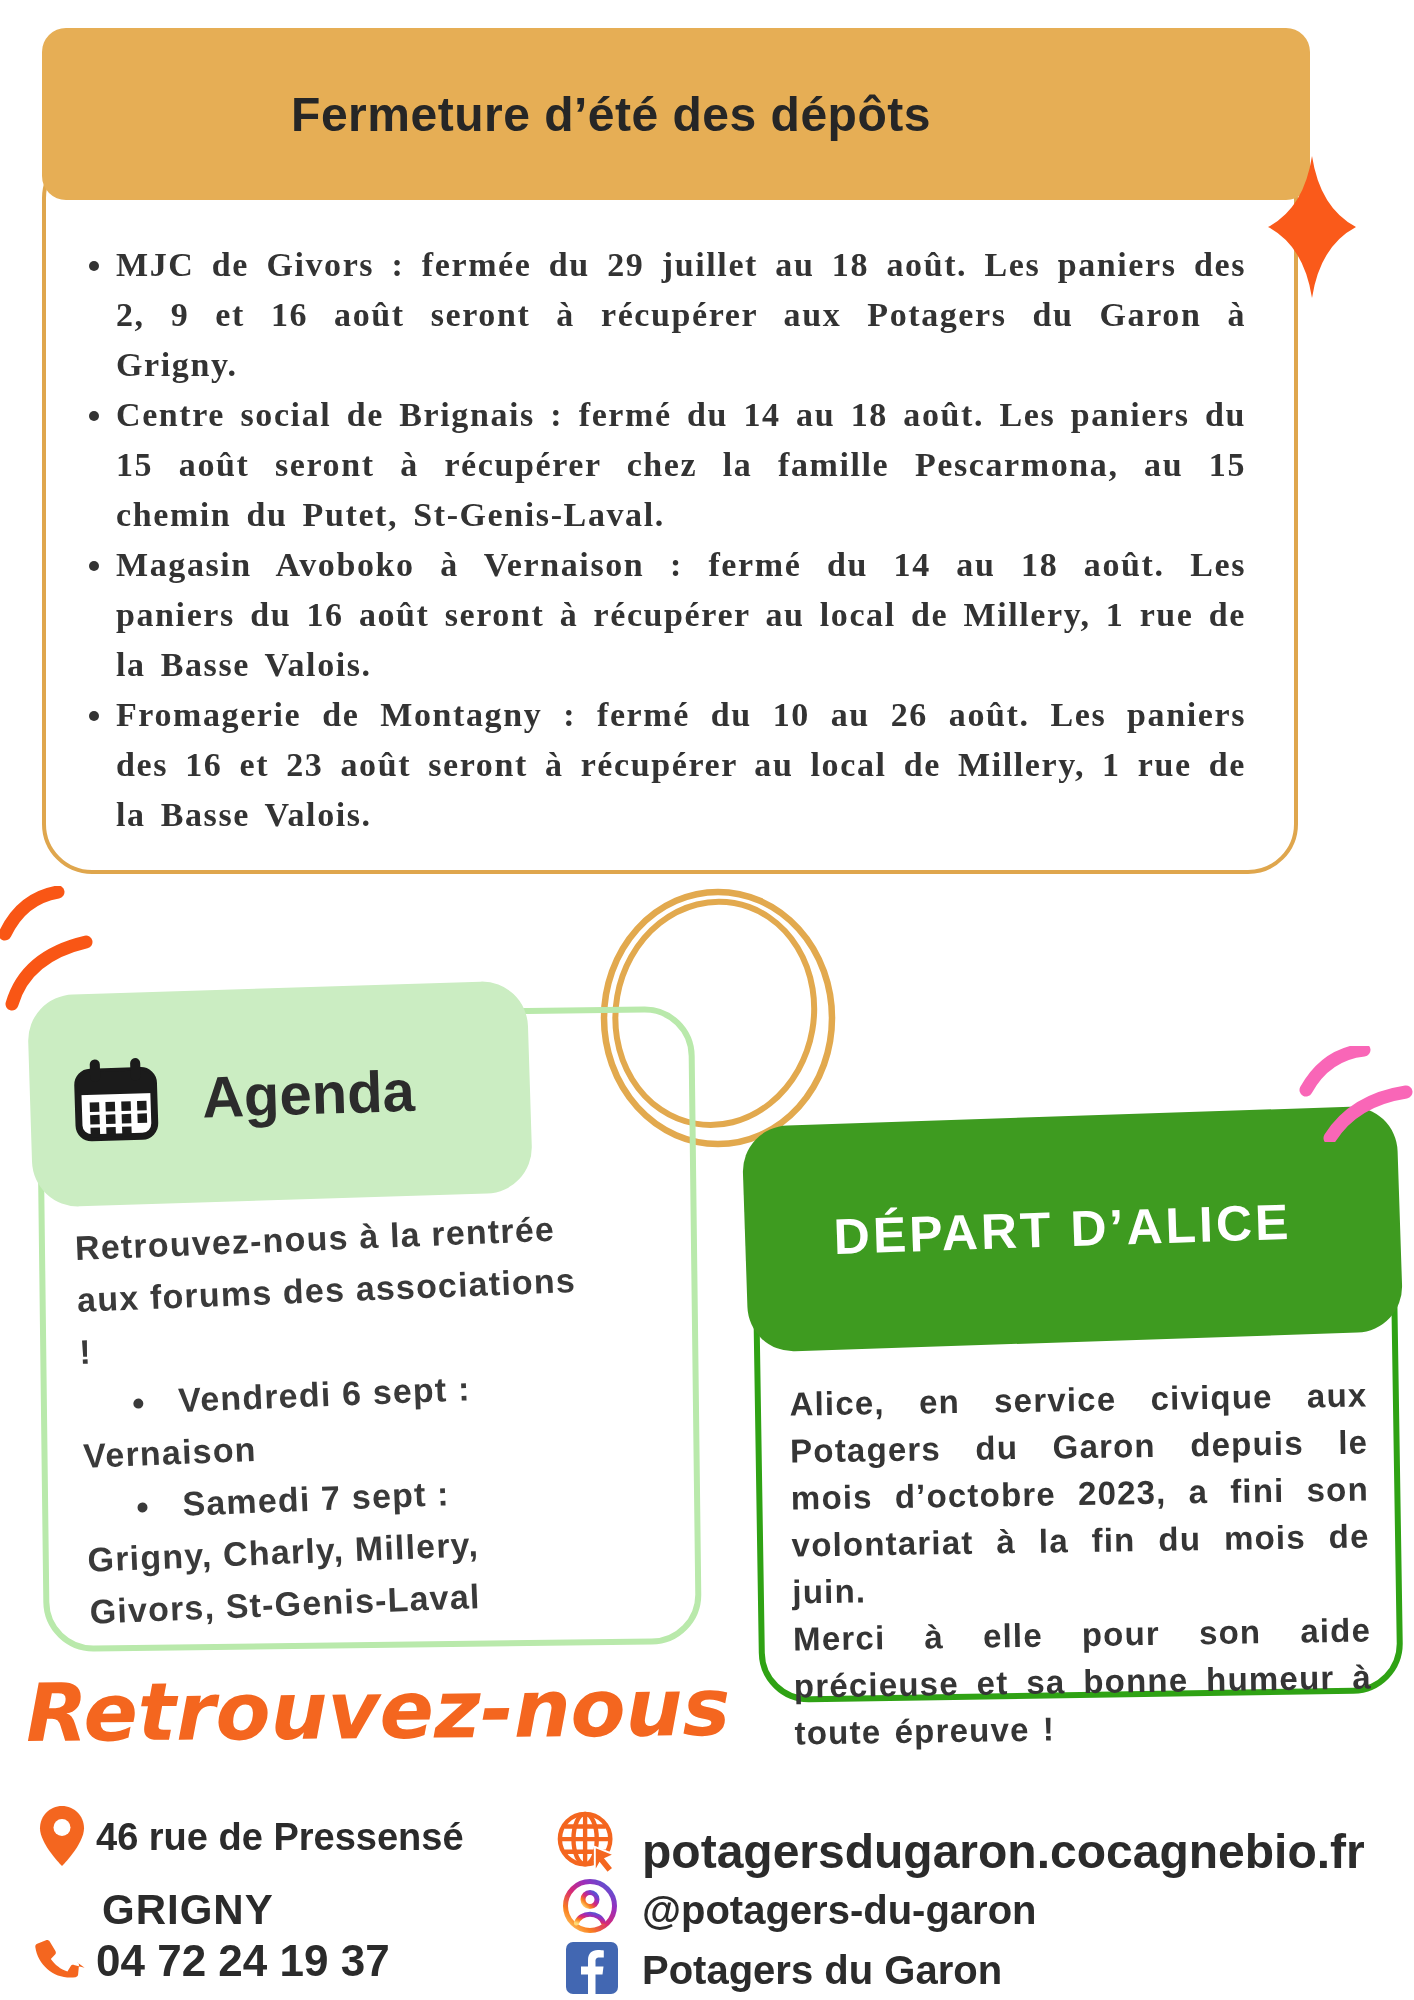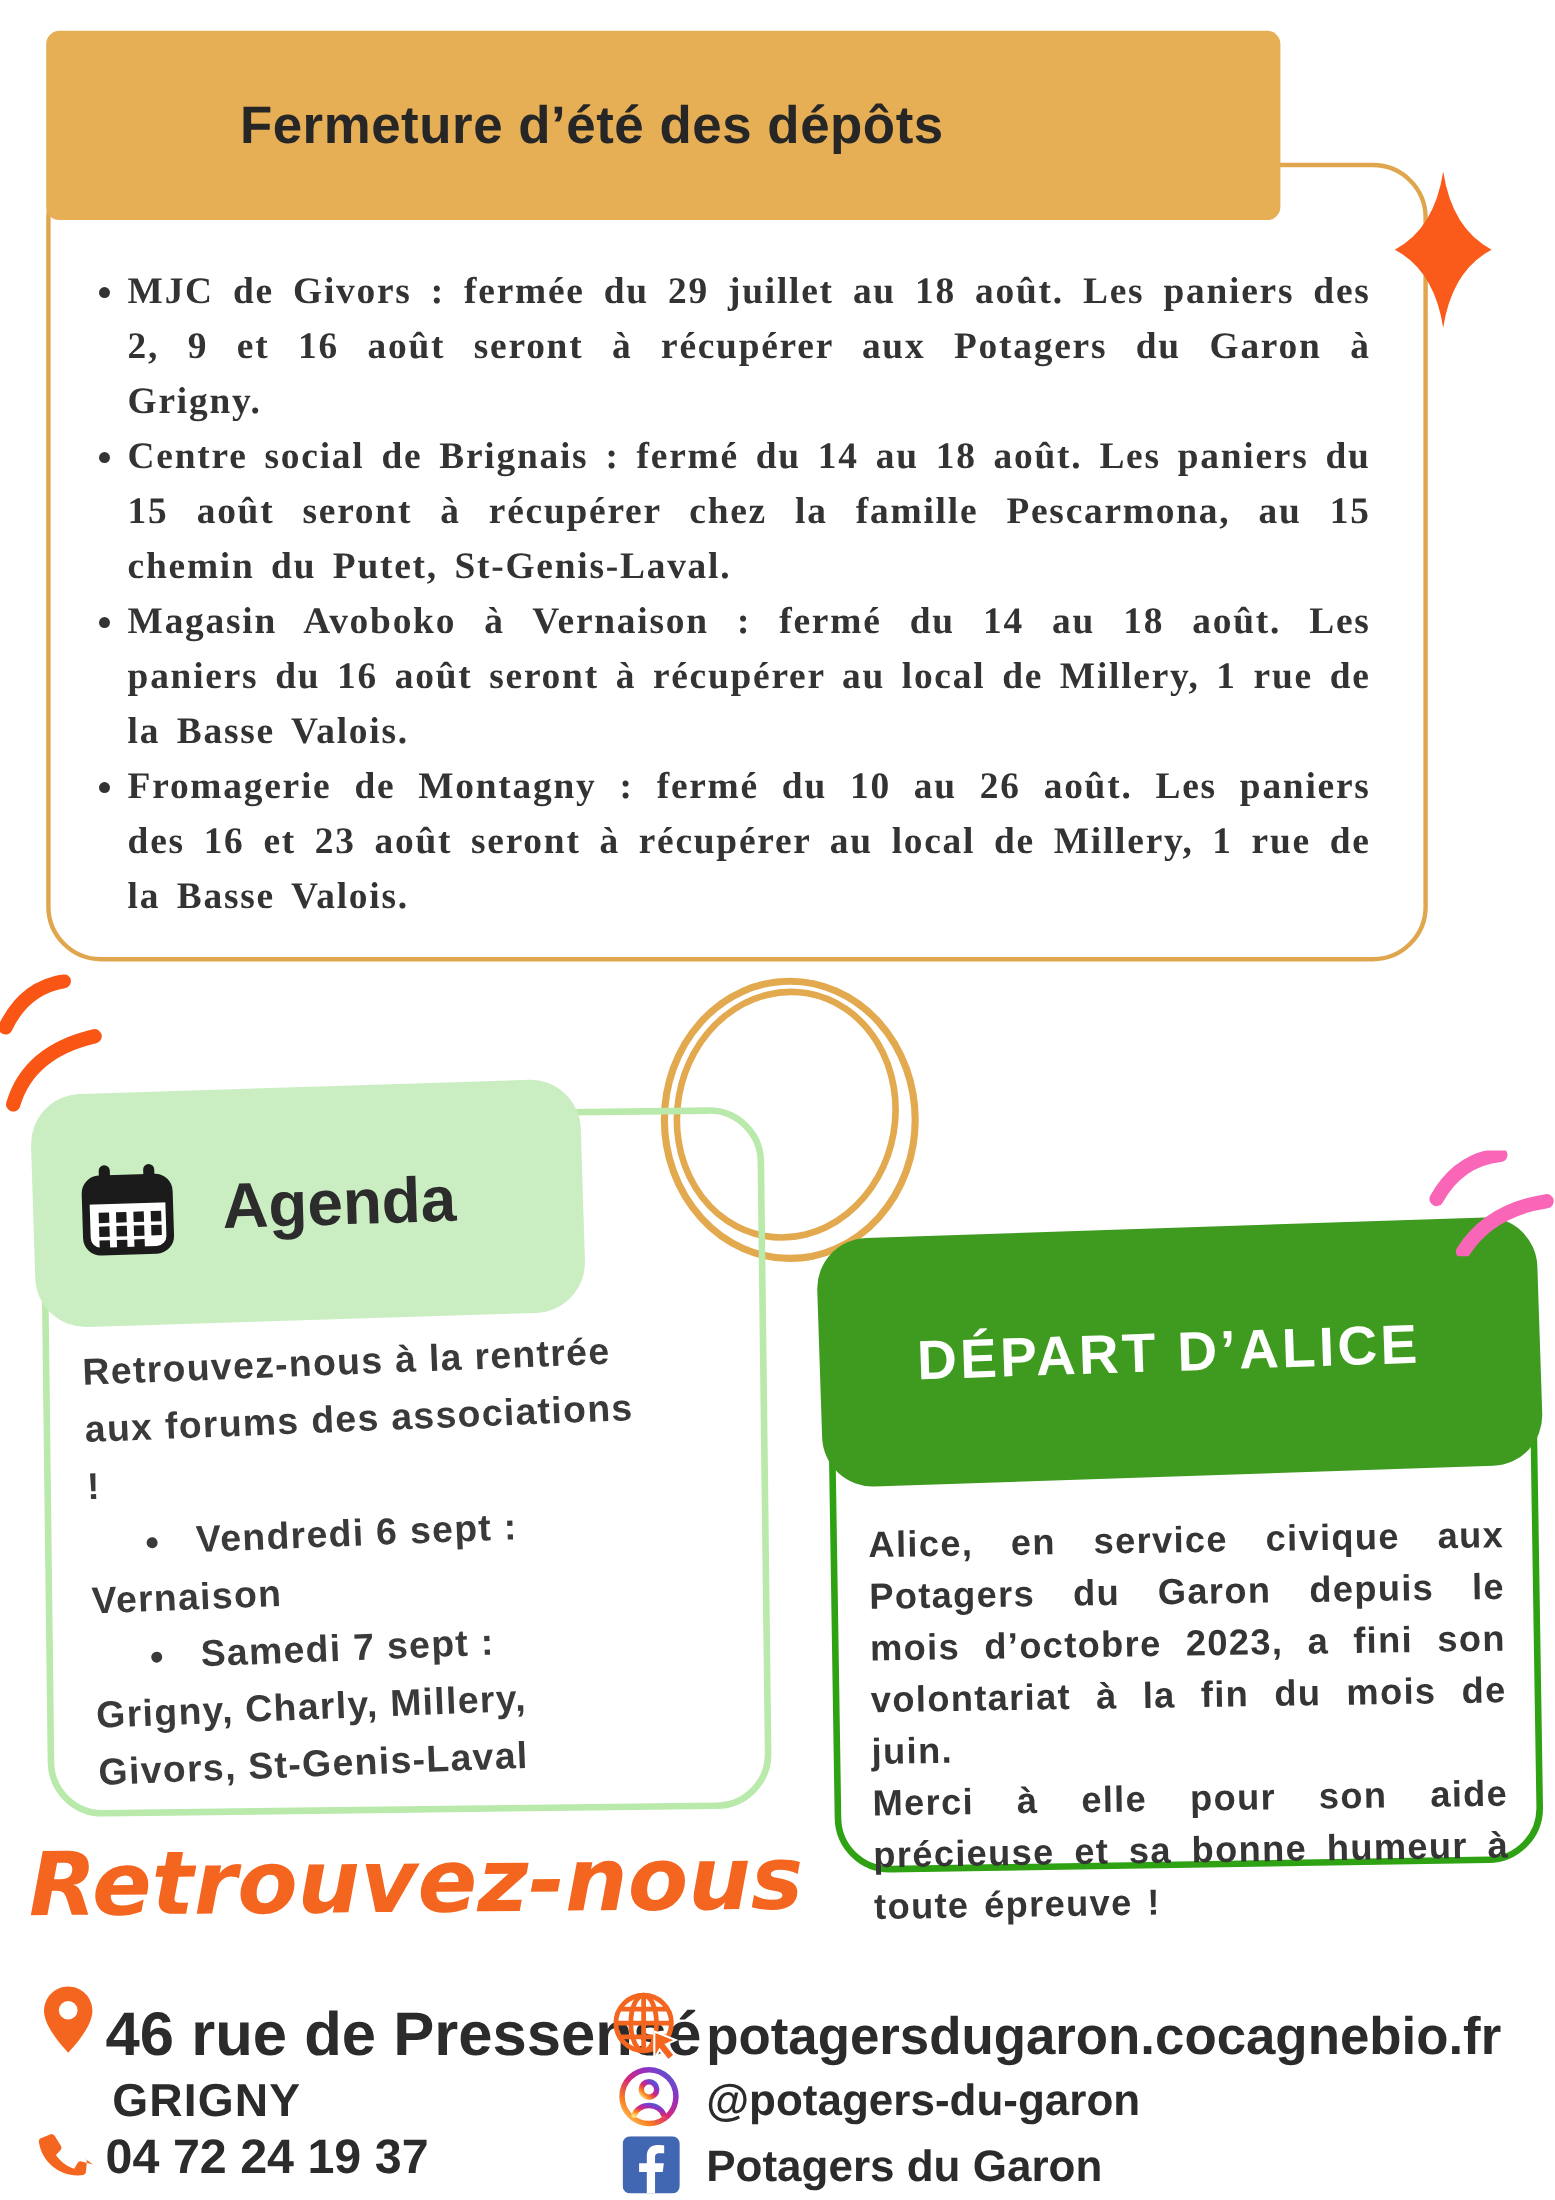--- a/index.html
+++ b/index.html
@@ -8,22 +8,22 @@
     background:#ffffff;font-family:"Liberation Sans", sans-serif;
   }
   .abs{position:absolute;}
 
   
   #top-outline{
     left:42px;top:148px;width:1256px;height:726px;box-sizing:border-box;
     border:4px solid #DFA64D;border-radius:50px;background:#ffffff;z-index:1;
   }
   #top-header{
-    left:42px;top:28px;width:1122px;height:172px;box-sizing:border-box;
-    background:#E6AE55;border-radius:12px;z-index:2;
+    left:42px;top:28px;width:1268px;height:172px;box-sizing:border-box;
+    background:#E6AE55;border-radius:24px;z-index:2;
     display:flex;align-items:center;justify-content:center;padding-right:130px;
   }
   #top-title{
     font-size:48px;font-weight:800;color:#262626;letter-spacing:.5px;
   }
   #top-list{left:42px;top:212px;width:1256px;z-index:3;font-family:Liberation Serif, serif;}
   ul.closures{
     margin:28px 52px 0 30px;padding-left:44px;
     font-size:34px;line-height:50px;font-weight:600;color:#333333;
     text-align:justify;letter-spacing:1.6px;word-spacing:5px;
@@ -75,21 +75,21 @@
   }
   #al-body p{margin:0;}
 
   
   #f-headline{
     left:26px;top:1664px;z-index:3;
     font-family:"DejaVu Sans", sans-serif;font-style:italic;font-weight:600;
     font-size:80px;color:#F4661F;transform:rotate(-.5deg);
   }
   .f-text{position:absolute;font-weight:800;color:#2B2B2B;z-index:3;}
-  #addr1{left:96px;top:1816px;font-size:56px;}
+  #addr1{left:96px;top:1816px;font-size:38px;}
   #addr2{left:102px;top:1886px;font-size:42px;letter-spacing:1px;}
   #phone-text{left:96px;top:1936px;font-size:44px;}
   #site-text{left:642px;top:1824px;font-size:48px;}
   #ig-text{left:642px;top:1888px;font-size:40px;}
   #fb-text{left:642px;top:1948px;font-size:40px;text-align:right;}
   .f-icon{position:absolute;z-index:3;line-height:0;}
   #pin-icon{left:38px;top:1804px;}
   #phone-icon{left:30px;top:1928px;}
   #globe-icon{left:556px;top:1810px;}
   #ig-icon{left:562px;top:1878px;}

